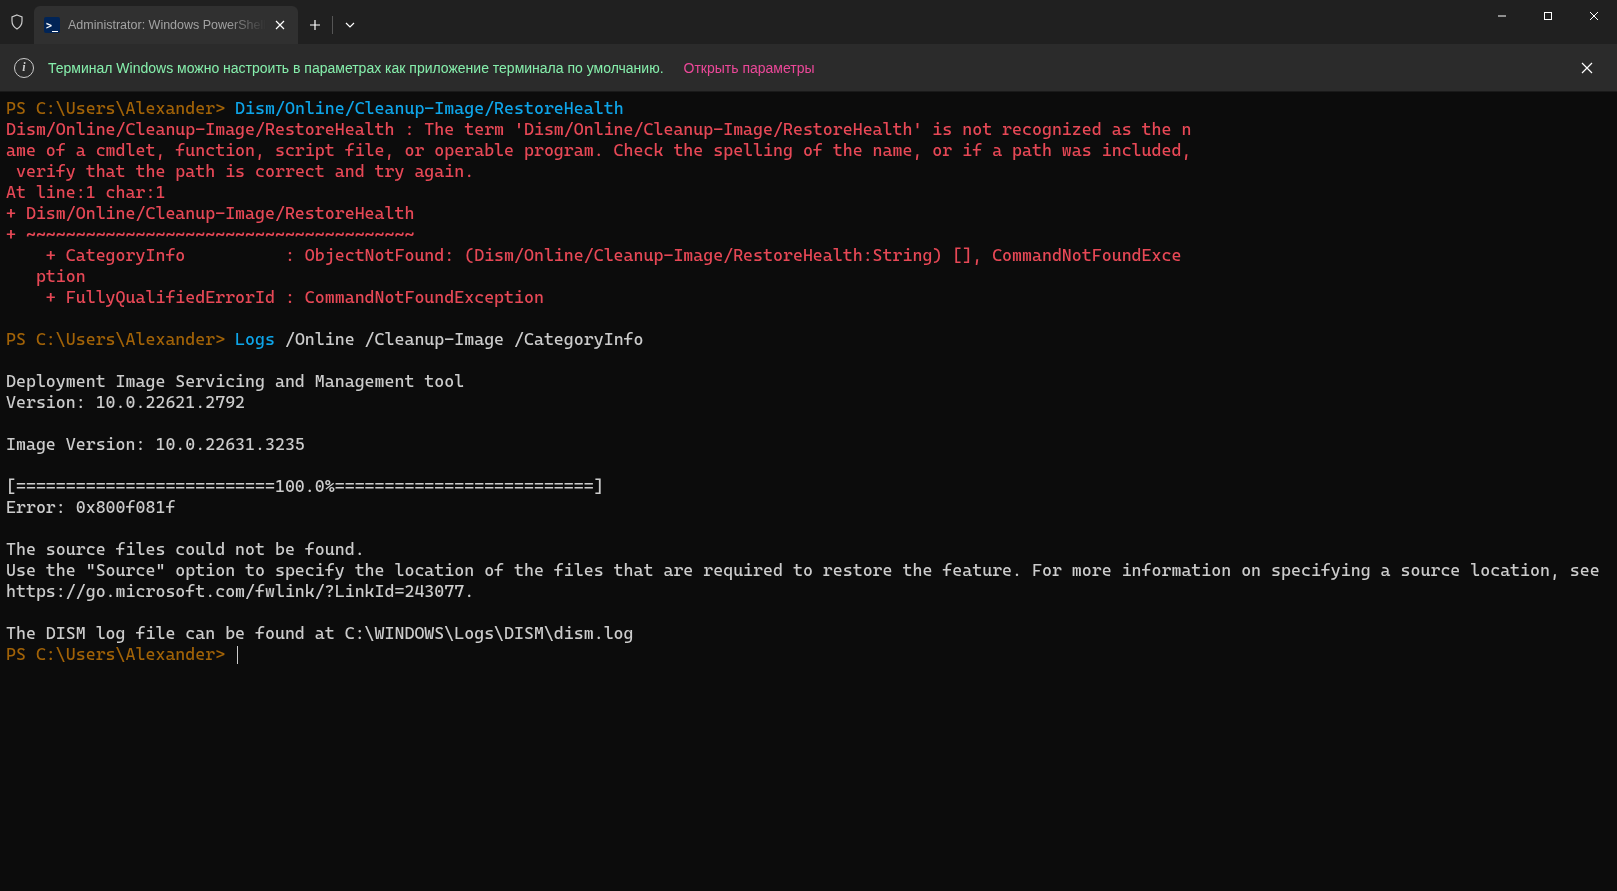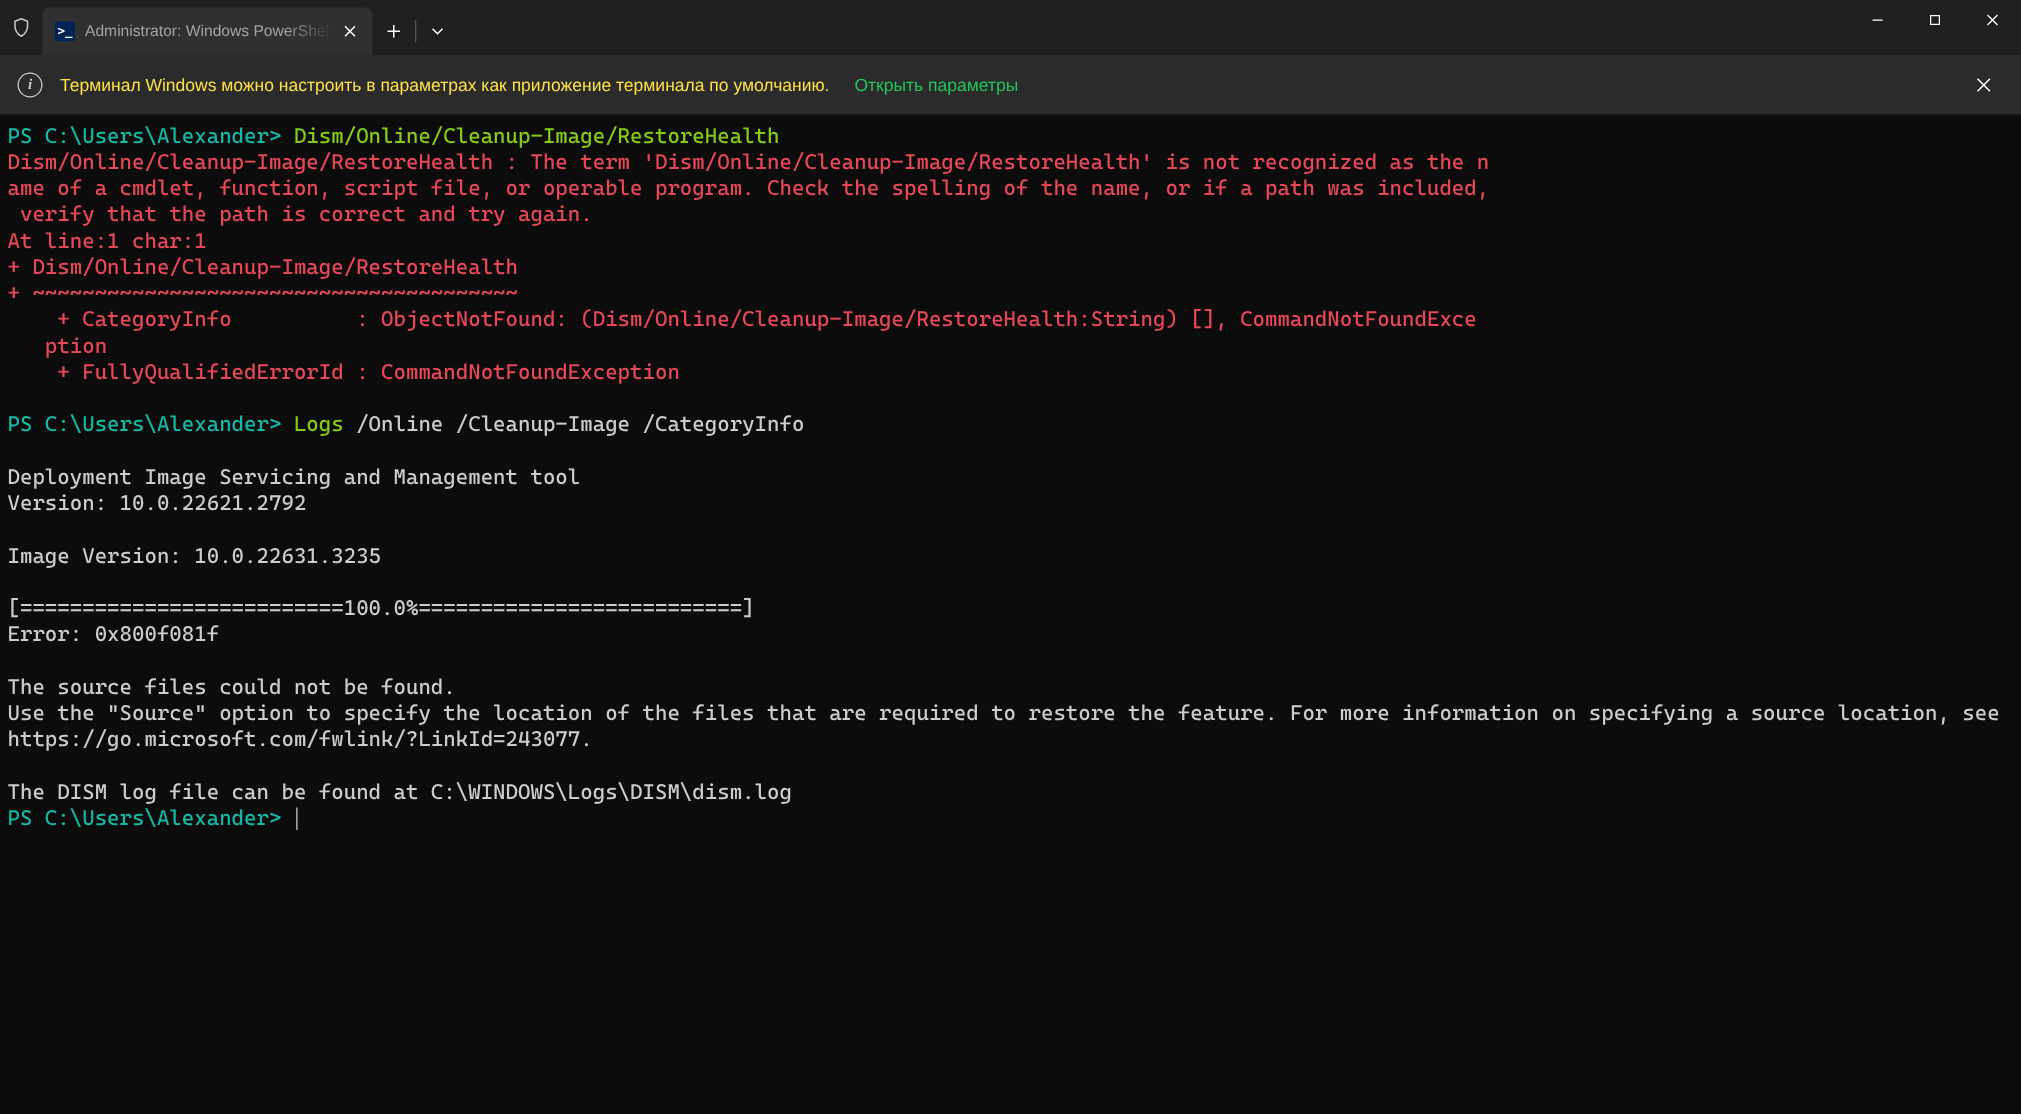--- a/index.html
+++ b/index.html
@@ -105,43 +105,43 @@
       border-radius: 50%;
       display: flex;
       align-items: center;
       justify-content: center;
       font-size: 12px;
       font-weight: bold;
       color: #cccccc;
       font-family: Georgia, serif;
       font-style: italic;
     }
-    .info-text { color: #fde047; font-size: 14px; }
-    .info-link { color: #22c55e; font-size: 14px; margin-left: 6px; cursor: pointer; }
+    .info-text { color: #86efac; font-size: 14px; }
+    .info-link { color: #ec4899; font-size: 14px; margin-left: 6px; cursor: pointer; }
     .info-close {
       margin-left: auto;
       width: 32px; height: 32px;
       display: flex;
       align-items: center;
       justify-content: center;
       color: #ffffff;
     }
     .terminal {
       padding: 6px;
       font-family: 'Cascadia Mono', Consolas, 'Courier New', monospace;
       font-size: 17px;
       line-height: 21px;
       white-space: pre-wrap;
       word-break: break-all;
       background: #0c0c0c;
       height: calc(100% - 92px);
       overflow: hidden;
     }
-    .prompt { color: #14b8a6; }
-    .cmd-yellow { color: #84cc16; }
+    .prompt { color: #a16207; }
+    .cmd-yellow { color: #0ea5e9; }
     .error-red { color: #e74856; }
     .output { color: #cccccc; }
     .cursor {
       display: inline-block;
       width: 1px;
       height: 18px;
       background: #cccccc;
       vertical-align: text-bottom;
       margin-left: 2px;
     }

